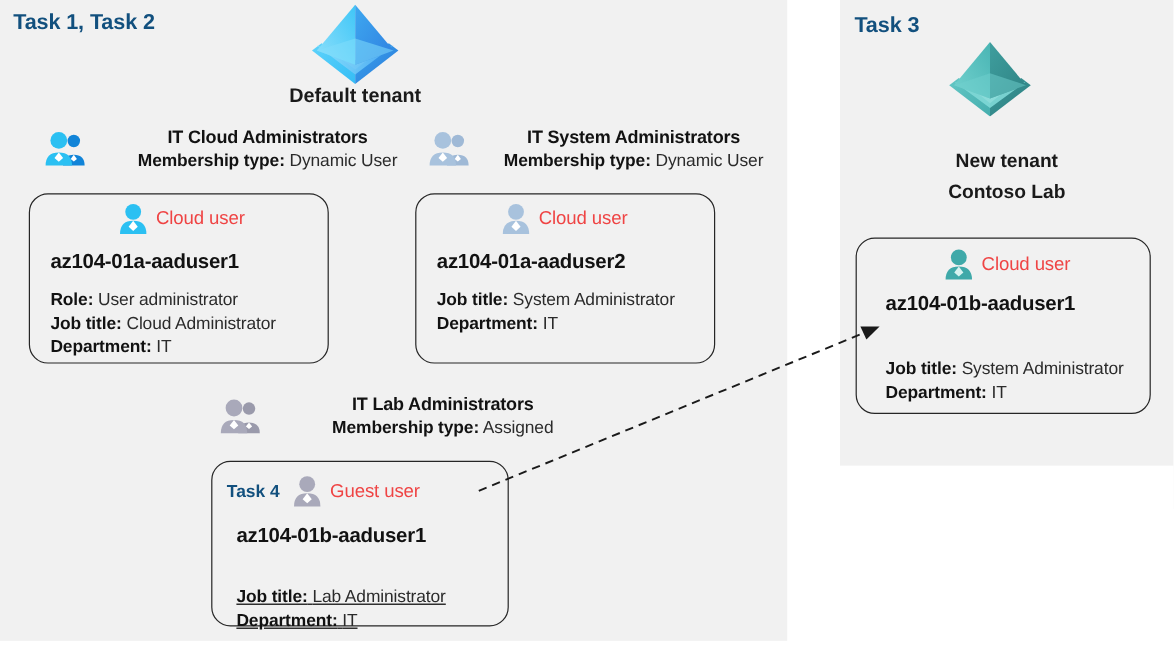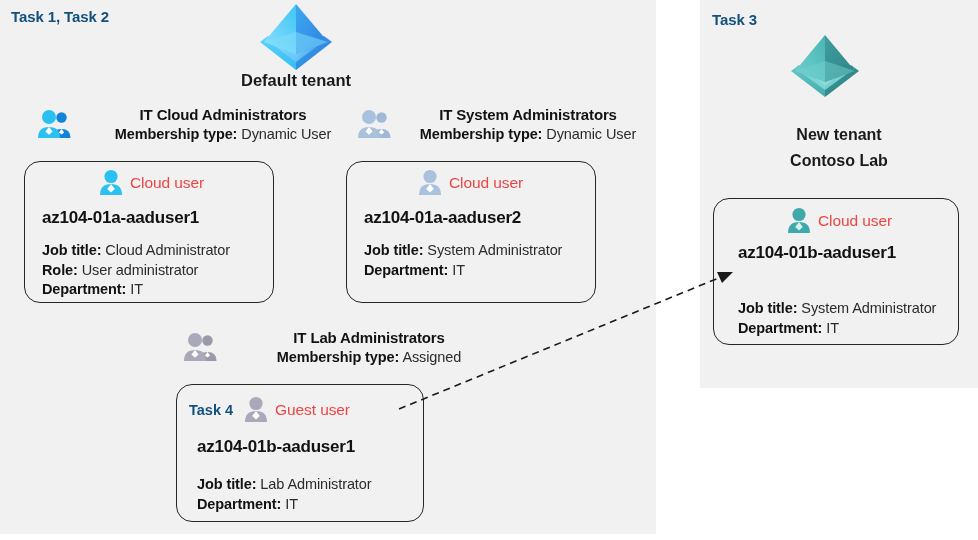--- a/index.html
+++ b/index.html
@@ -6,21 +6,21 @@
   body{
     width:978px;height:540px;position:relative;overflow:hidden;
     font-family:"Liberation Sans","DejaVu Sans",sans-serif;
     -webkit-font-smoothing:antialiased;
   }
   .panel{position:absolute;background:#f1f1f1;}
   #left-panel{left:0;top:0;width:656px;height:534px;}
   #right-panel{left:700px;top:0;width:278px;height:388px;}
 
   .task-tag{
-    position:absolute;color:#12507e;font-weight:bold;font-size:15px;
+    position:absolute;color:#12507e;font-weight:bold;font-size:18px;
     letter-spacing:-0.1px;white-space:nowrap;
   }
 
   
   .tenant-icon{position:absolute;}
   .tenant-icon svg{display:block;}
   .tenant-caption{
     position:absolute;text-align:center;font-weight:bold;
     color:#1a1a1a;white-space:nowrap;
   }
@@ -208,26 +208,26 @@
         <circle cx="13" cy="7.5" r="6.6" fill="#2bc0f2"></circle>
         <path d="M2 26 q0-11 11-11 t11 11 z" fill="#2bc0f2"></path>
         <path d="M13 15 l-3.8 5 3.8 3.4 3.8-3.4 z" fill="#ffffff"></path>
       </svg>
     </span>
     <span class="head-label">Cloud user</span>
   </div>
   <div class="card-name" style="left:17px;top:46px;">az104-01a-aaduser1</div>
   <div class="card-attrs" style="left:17px;top:79px;">
     <div class="attr">
+      <b>Role:</b>
+      <span>User administrator</span>
+    </div>
+    <div class="attr">
       <b>Job title:</b>
       <span>Cloud Administrator</span>
-    </div>
-    <div class="attr">
-      <b>Role:</b>
-      <span>User administrator</span>
     </div>
     <div class="attr">
       <b>Department:</b>
       <span>IT</span>
     </div>
   </div>
 </div>
 
 <div class="card" style="left:346px;top:161px;width:250px;height:142px;">
   <div class="card-head" style="left:70px;top:7px;">
@@ -259,21 +259,21 @@
     <span>
       <svg width="26" height="27" viewBox="0 0 26 27">
         <circle cx="13" cy="7.5" r="6.6" fill="#a9a9ba"></circle>
         <path d="M2 26 q0-11 11-11 t11 11 z" fill="#a9a9ba"></path>
         <path d="M13 15 l-3.8 5 3.8 3.4 3.8-3.4 z" fill="#ffffff"></path>
       </svg>
     </span>
     <span class="head-label">Guest user</span>
   </div>
   <div class="card-name" style="left:20px;top:52px;">az104-01b-aaduser1</div>
-  <div class="card-attrs" style="left:20px;top:90px;">
+  <div class="card-attrs" style="left:20px;top:104px;text-decoration:underline;">
     <div class="attr">
       <b>Job title:</b>
       <span>Lab Administrator</span>
     </div>
     <div class="attr">
       <b>Department:</b>
       <span>IT</span>
     </div>
   </div>
 </div>

